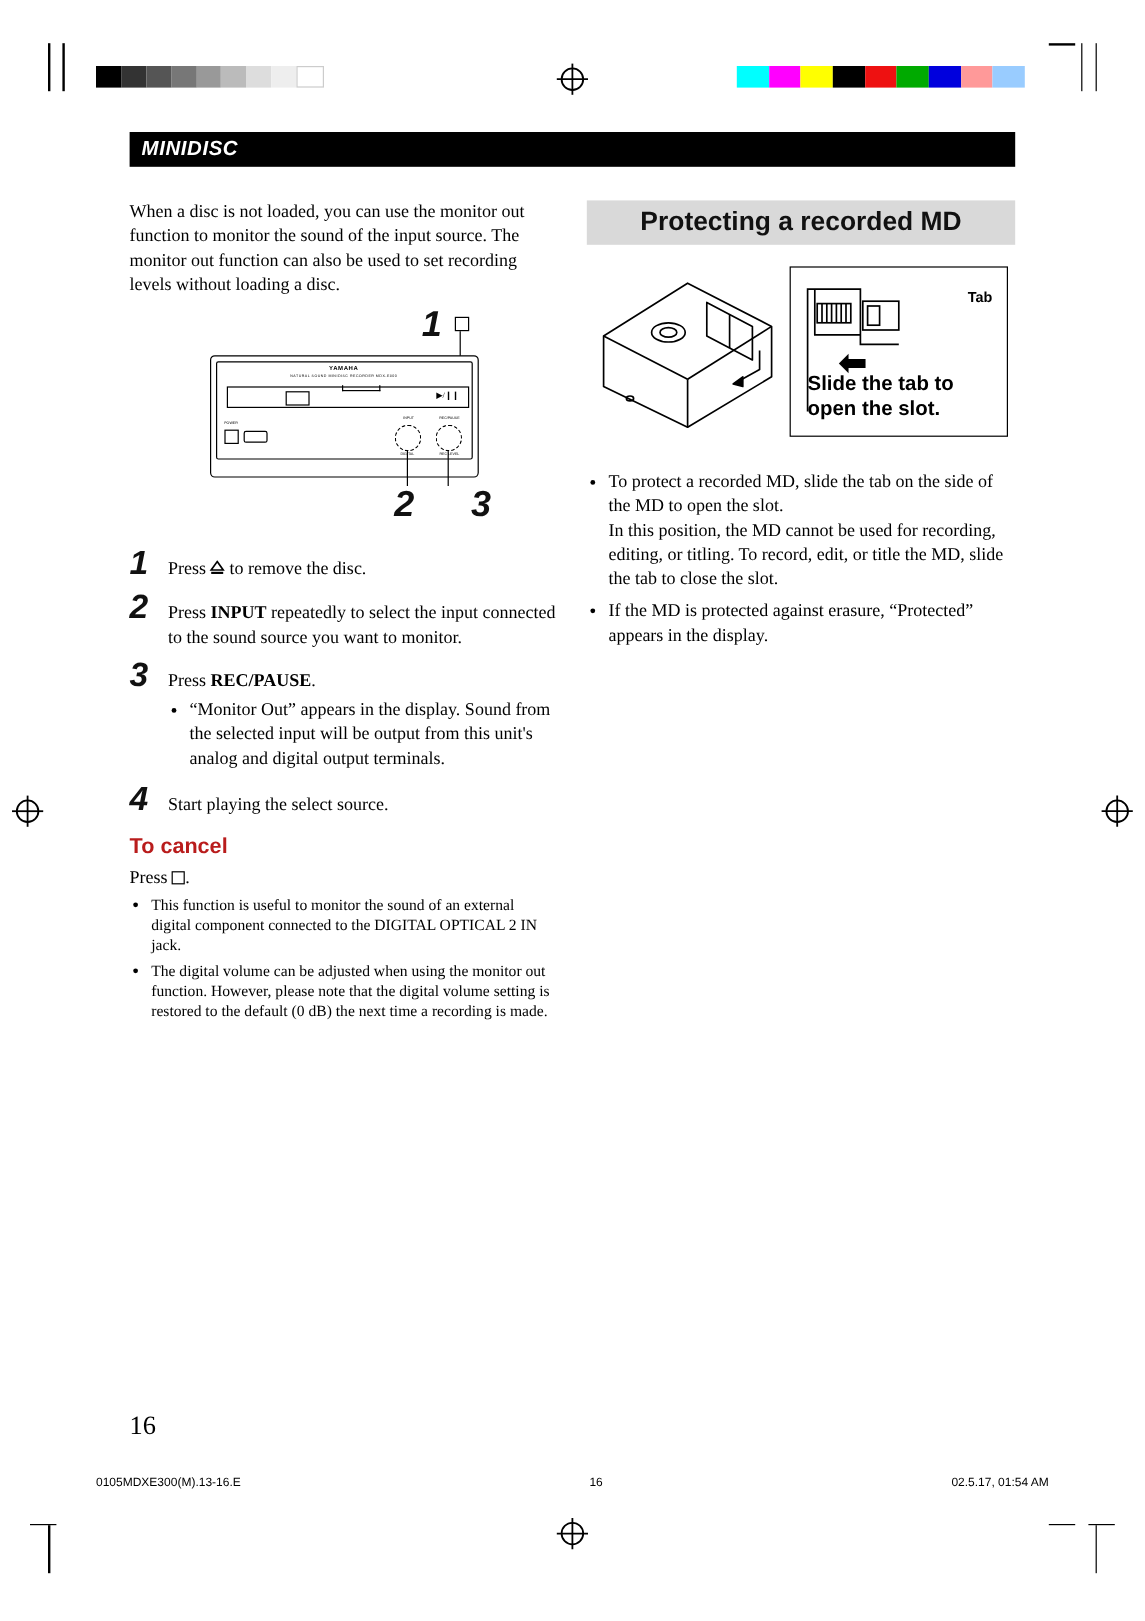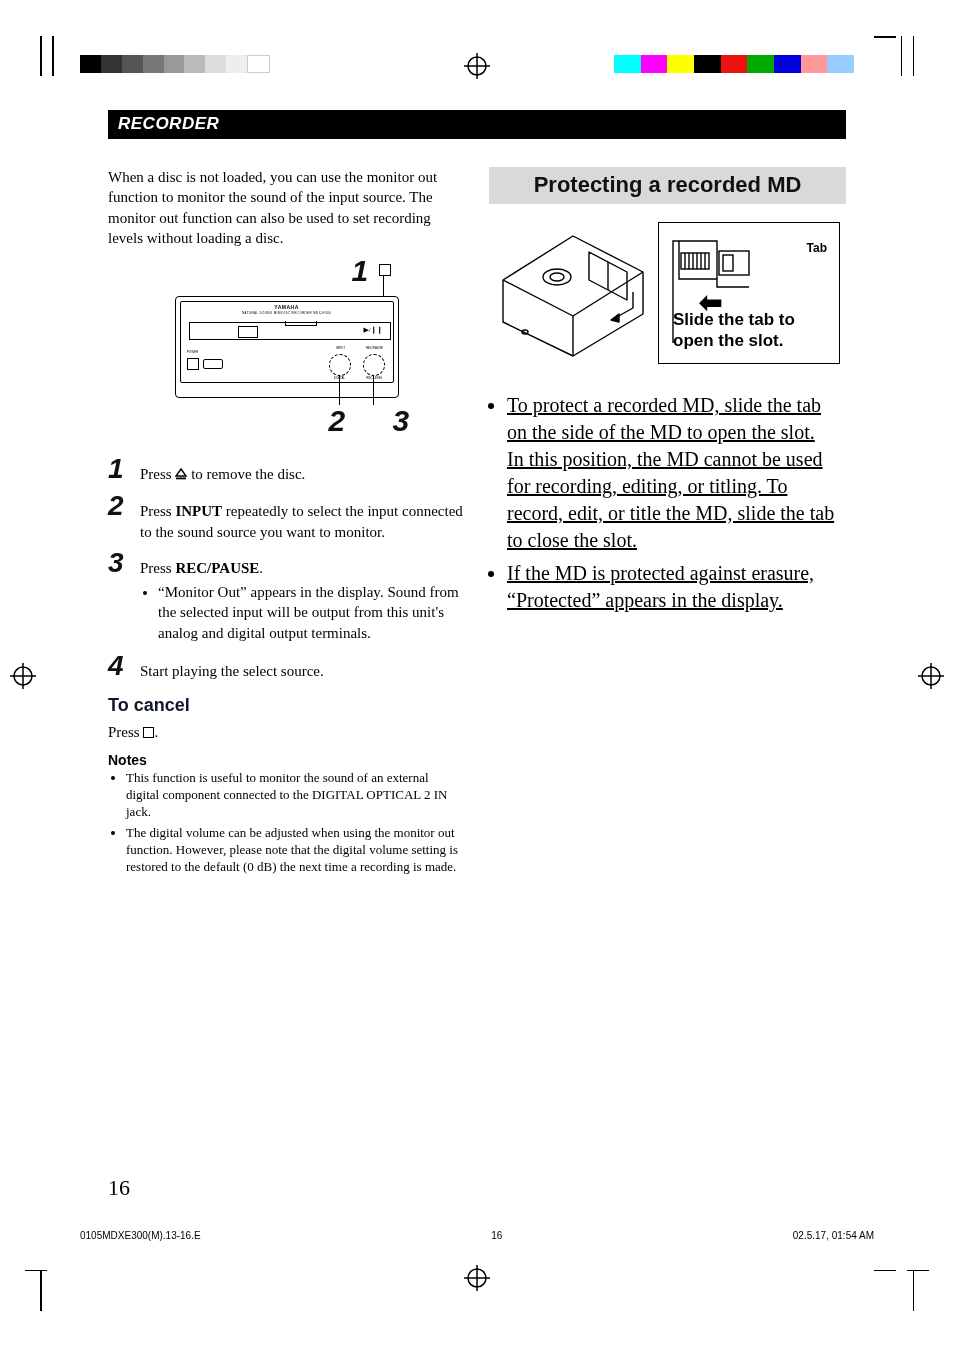--- a/index.html
+++ b/index.html
@@ -78,36 +78,36 @@
   .play-icon { position:absolute; font-size:7px; }
 
   .steps { margin: 0 0 14px 0; }
   .step { display:flex; gap:10px; margin-bottom: 8px; }
   .step-num { font-family: Arial, Helvetica, sans-serif; font-weight: 900; font-style: italic; font-size: 28px; line-height: 0.9; min-width: 22px; color:#111; }
   .step-body { font-size: 15px; line-height: 1.35; padding-top: 8px; }
   .step .eject-icon { display:inline-block; vertical-align: -1px; }
   .sub-bullets { margin: 4px 0 0 0; padding: 0 0 0 18px; }
   .sub-bullets li { font-size: 15px; line-height: 1.35; margin-bottom: 2px; }
 
-  .sub-heading { font-family: Arial, Helvetica, sans-serif; font-weight: bold; font-size: 18px; margin: 14px 0 6px 0; color:#0f172a; }
+  .sub-heading { font-family: Arial, Helvetica, sans-serif; font-weight: bold; font-size: 18px; margin: 14px 0 6px 0; color:#b91c1c; }
   .notes-heading { font-family: Arial, Helvetica, sans-serif; font-weight: bold; font-size: 14px; margin: 10px 0 2px 0; }
   ul.notes { margin: 0; padding-left: 18px; }
   ul.notes li { font-size: 13px; line-height: 1.3; margin-bottom: 4px; }
 
   .stop-glyph { display:inline-block; width:9px; height:9px; border:1px solid #000; vertical-align: -1px; }
 
   .md-figure { display:flex; gap: 8px; margin-bottom: 28px; align-items:flex-start; justify-content:center; }
   .md-left-box { width: 155px; height: 140px; position:relative; }
   .md-right-box { width: 180px; height: 140px; border:1px solid #000; position:relative; font-family: Arial,sans-serif; text-decoration: underline; }
   .md-right-box .tab-label { position:absolute; top:18px; right:12px; font-size:12px; font-weight:bold; }
   .md-right-box .slide-text { position:absolute; bottom:12px; left:14px; font-size:17px; font-weight:bold; line-height:1.25; }
   .arrow-left { position:absolute; left:40px; bottom:44px; font-size:28px; font-weight:bold; }
 
   ul.protect { margin:0; padding-left: 18px; }
-  ul.protect li { font-size: 20px; line-height: 1.35; margin-bottom: 6px; text-decoration: underline; }
+  ul.protect li { font-size: 15px; line-height: 1.35; margin-bottom: 6px; }
 
   .page-number {
     position: absolute;
     left: 108px;
     bottom: 150px;
     font-family: "Times New Roman", serif;
     font-size: 22px;
   }
 
   .footer-meta {
@@ -185,21 +185,21 @@
 <div class="crop-line" style="right:40px; top:36px; width:1.5px; height:40px;"></div>
 <div class="crop-line" style="right:58px; top:36px; width:22px; height:1.5px;"></div>
 <div class="crop-line" style="left:40px; bottom:40px; width:1.5px; height:40px;"></div>
 <div class="crop-line" style="right:40px; bottom:40px; width:1.5px; height:40px;"></div>
 <div class="crop-line" style="right:58px; bottom:80px; width:22px; height:1.5px;"></div>
 <div class="crop-line" style="right:25px; bottom:80px; width:22px; height:1.5px;"></div>
 <div class="crop-line" style="left:25px; bottom:80px; width:22px; height:1.5px;"></div>
 
 <div class="page-content">
 
-  <div class="section-bar">RECORDER</div>
+  <div class="section-bar">MINIDISC</div>
 
   <div class="columns">
 
     <div class="col">
 
 
       <p class="intro">When a disc is not loaded, you can use the monitor out function to monitor the sound of the input source. The monitor out function can also be used to set recording levels without loading a disc.</p>
 
       <div class="device-fig">
         <span class="callout-num" style="left:195px; top:-4px;">1</span>
@@ -278,21 +278,20 @@
         </div>
 
       </div>
 
       <div class="sub-heading">To cancel</div>
       <p class="intro" style="margin-bottom:4px;">
         <span>Press </span>
         <span class="stop-glyph"></span><span>.</span>
       </p>
 
-      <div class="notes-heading">Notes</div>
       <ul class="notes">
         <li>This function is useful to monitor the sound of an external digital component connected to the DIGITAL OPTICAL 2 IN jack.</li>
         <li>The digital volume can be adjusted when using the monitor out function. However, please note that the digital volume setting is restored to the default (0 dB) the next time a recording is made.</li>
       </ul>
 
     </div>
 
     <div class="col">
 
       <div class="heading-band small-text">Protecting a recorded MD</div>

